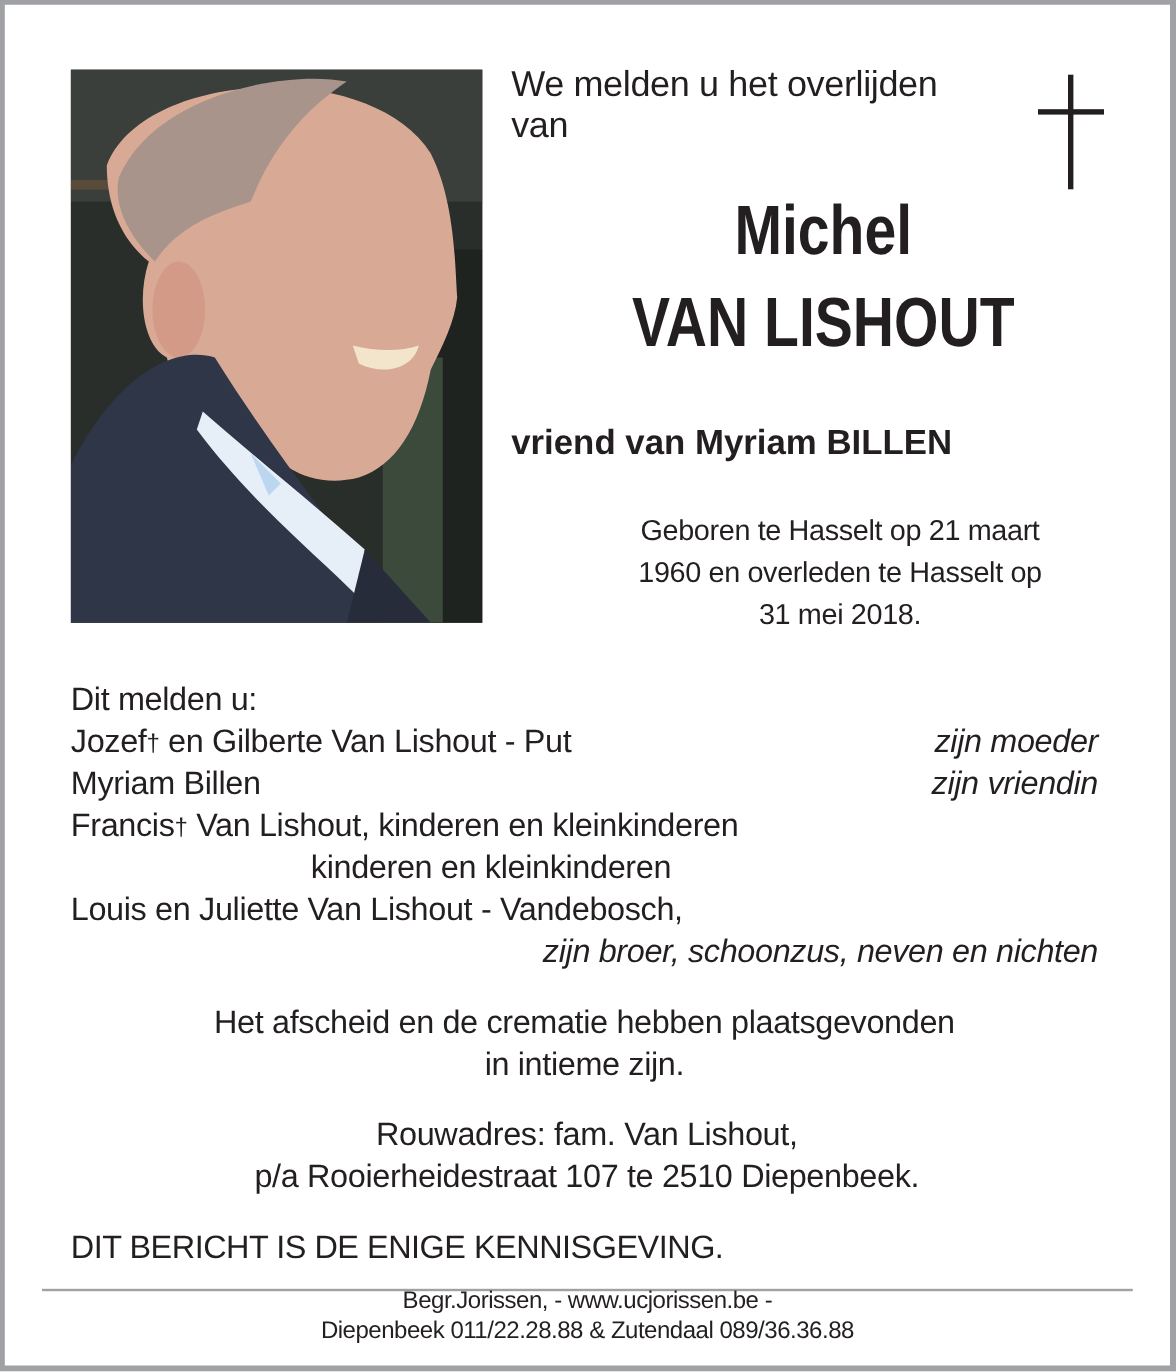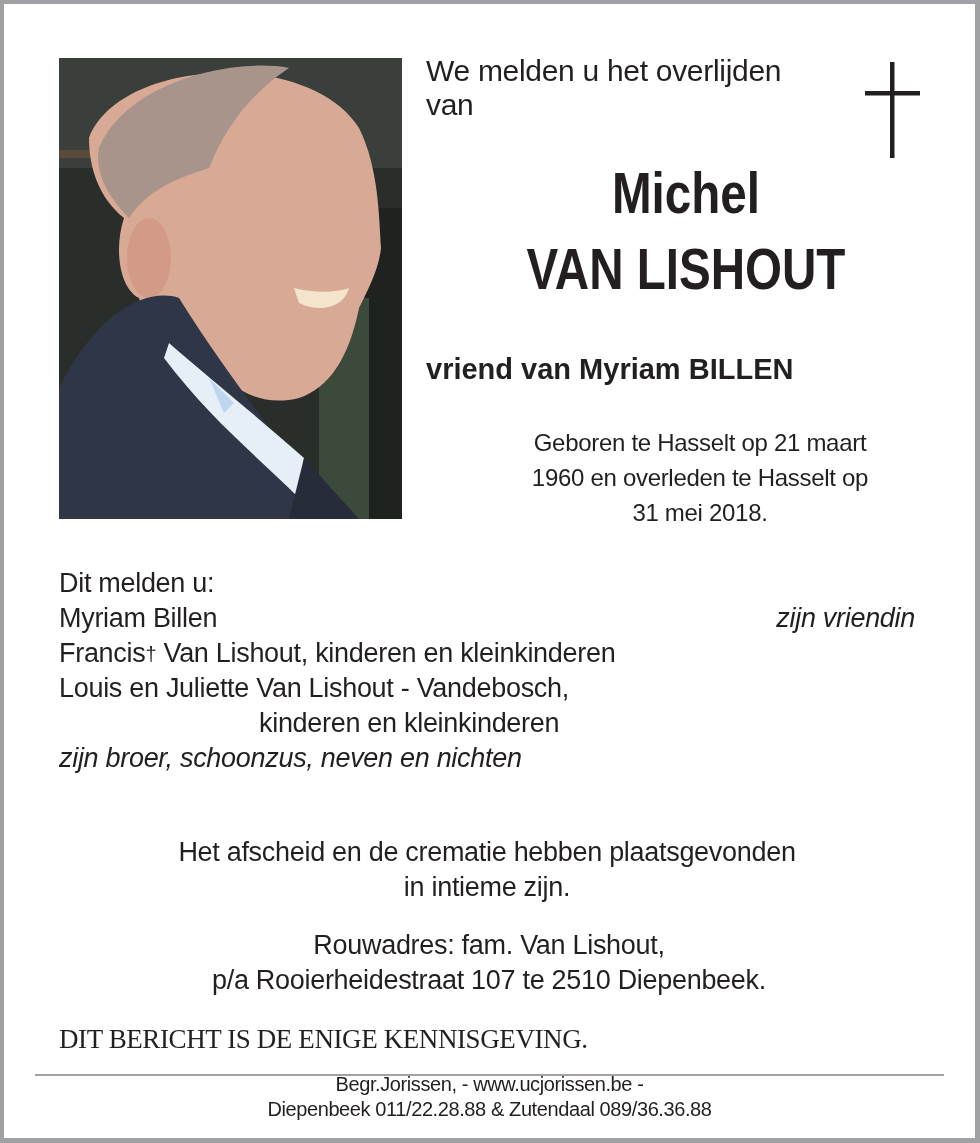--- a/index.html
+++ b/index.html
@@ -18,21 +18,21 @@
   .name2 { top: 234px; font-size: 58px; line-height: 70px; transform: scaleX(0.82); }
   .friend { left: 426px; width: 548px; top: 350px; font-size: 29px; font-weight: bold; line-height: 38px; }
   .born { left: 426px; width: 548px; top: 425px; text-align: center; font-size: 24px; line-height: 35px; letter-spacing: -0.3px; }
   .mourners { left: 59px; top: 566px; width: 856px; font-size: 27px; line-height: 35px; letter-spacing: -0.3px; }
   .row { display: flex; justify-content: space-between; height: 35px; white-space: nowrap; }
   .rel { font-style: italic; }
   .indent { padding-left: 200px; }
   .right { text-align: right; font-style: italic; }
   .ceremony { left: 59px; width: 856px; top: 835px; text-align: center; font-size: 27px; line-height: 35px; letter-spacing: -0.3px; }
   .address { left: 59px; top: 928px; font-size: 27px; line-height: 35px; letter-spacing: -0.3px; width: 860px; text-align: center; }
-  .notice { left: 59px; top: 1022px; font-size: 27px; line-height: 35px; letter-spacing: -0.4px; font-family: Liberation Serif, serif; }
+  .notice { left: 59px; top: 1022px; font-size: 27px; line-height: 35px; letter-spacing: -0.4px; }
   .rule { left: 35px; top: 1074px; width: 909px; height: 2px; background: #a0a1a4; }
   .footer { left: 35px; width: 909px; top: 1072px; text-align: center; font-size: 20px; line-height: 25px; letter-spacing: -0.4px; }
   .dagger { font-size: 20px; vertical-align: 1px; }
 </style>
 </head>
 <body>
 
 <div class="frame"></div>
 
 <div class="abs photo">
@@ -74,33 +74,37 @@
   <div>Geboren te Hasselt op 21 maart</div>
   <div>1960 en overleden te Hasselt op</div>
   <div>31 mei 2018.</div>
 </div>
 
 <div class="abs mourners">
   <div class="row">
     <span>Dit melden u:</span>
   </div>
   <div class="row">
+    <span><span>Jozef</span><span class="dagger">†</span><span> en Gilberte Van Lishout - Put</span></span>
+    <span class="rel">zijn moeder</span>
+  </div>
+  <div class="row">
     <span>Myriam Billen</span>
     <span class="rel">zijn vriendin</span>
   </div>
   <div class="row">
     <span><span>Francis</span><span class="dagger">†</span><span> Van Lishout, kinderen en kleinkinderen</span></span>
   </div>
+  <div class="row indent">
+    <span>kinderen en kleinkinderen</span>
+  </div>
   <div class="row">
     <span>Louis en Juliette Van Lishout - Vandebosch,</span>
   </div>
-  <div class="row indent">
-    <span>kinderen en kleinkinderen</span>
-  </div>
-  <div class="row" style="">
+  <div class="row" style="justify-content:flex-end;">
     <span class="right">zijn broer, schoonzus, neven en nichten</span>
   </div>
 </div>
 
 <div class="abs ceremony">
   <div>Het afscheid en de crematie hebben plaatsgevonden</div>
   <div>in intieme zijn.</div>
 </div>
 
 <div class="abs address">

